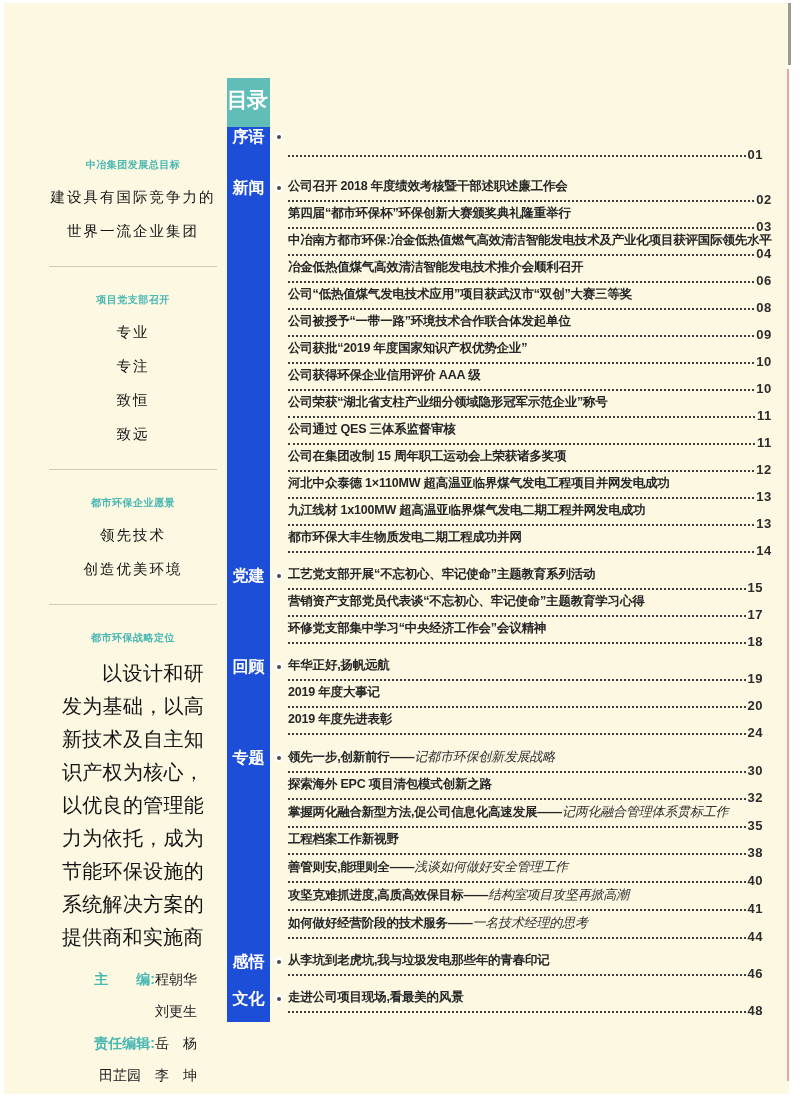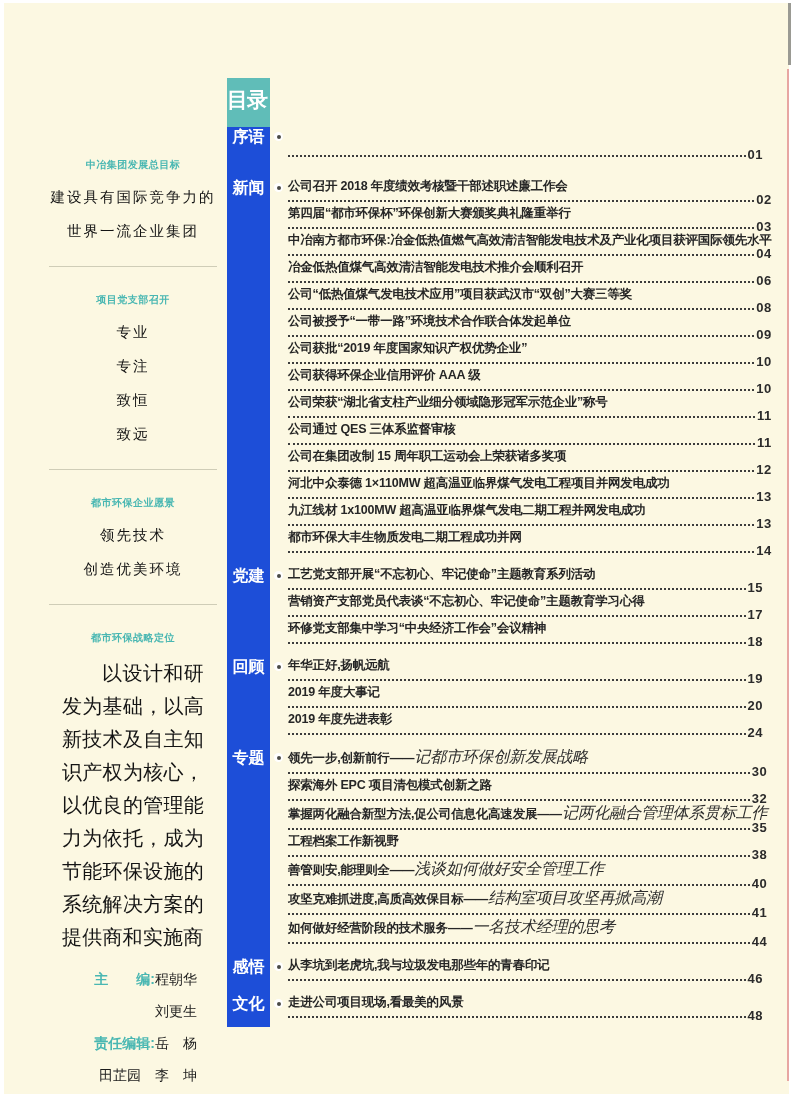--- a/index.html
+++ b/index.html
@@ -148,21 +148,21 @@
     font-size: 12.5px;
     letter-spacing: -0.2px;
     font-weight: 600;
     color: #262626;
     white-space: nowrap;
   }
   .sub {
     font-family: "Liberation Serif", serif;
     font-style: italic;
     font-weight: 400;
-    font-size: 16px;
+    font-size: 13px;
     color: #2e2e2e;
   }
   .dotrow {
     display: flex;
     align-items: flex-end;
     height: 10px;
   }
   .dots {
     flex: 1;
     border-bottom: 2px dotted #3c3c3c;

